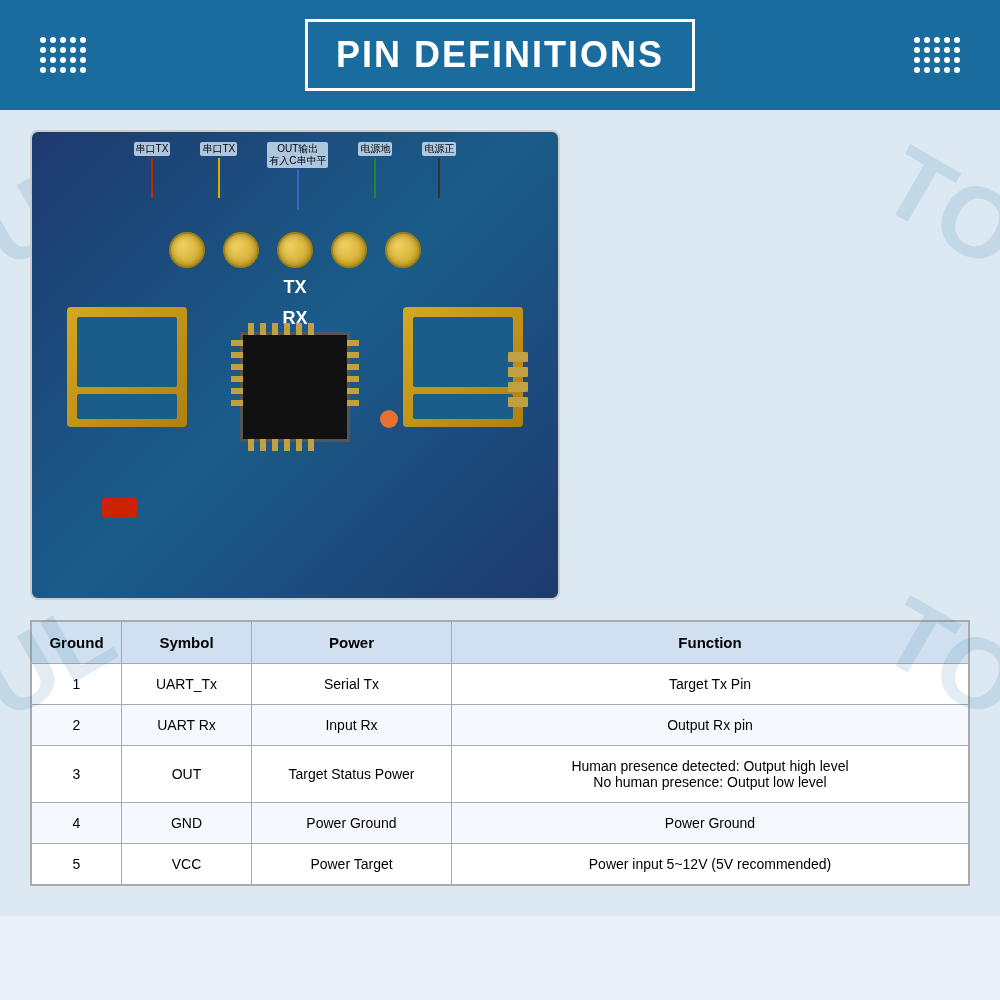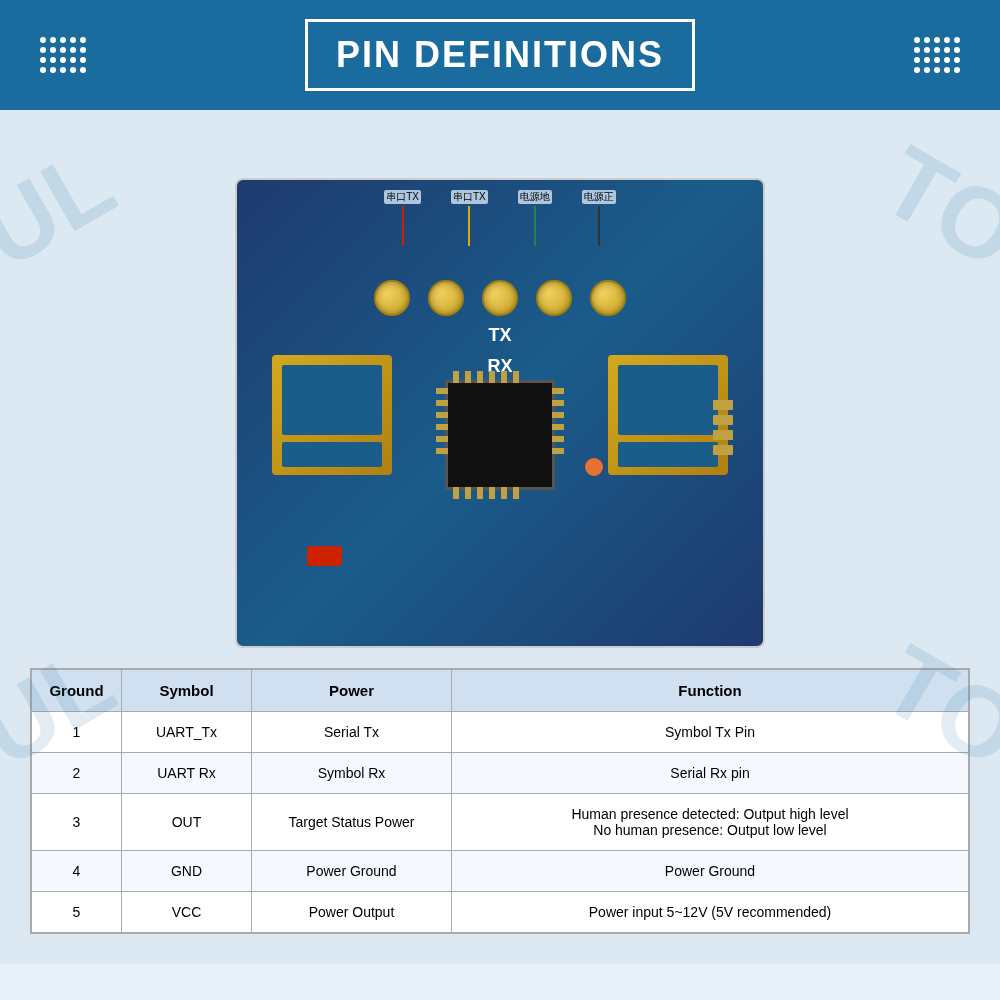--- a/index.html
+++ b/index.html
@@ -112,23 +112,22 @@
 
     .watermark-text.right-bottom {
       bottom: 200px;
       right: -20px;
       transform: rotate(30deg);
       font-size: 100px;
     }
 
     .image-container {
       display: flex;
-      justify-content: center;
+      justify-content: flex-start;
       margin-bottom: 20px;
-      margin-top: 48px;
     }
 
     .board-image {
       width: 530px;
       height: 470px;
       background: linear-gradient(135deg, #1e3a6e 0%, #1a5c8a 50%, #1e3a6e 100%);
       border: 2px solid #ccc;
       position: relative;
       overflow: hidden;
       border-radius: 8px;
@@ -467,20 +466,24 @@
     <div class="board-image">
 
       <div class="pin-labels">
         <div class="pin-label">
           <span class="cn-text">串口TX</span>
           <div class="arrow arrow-red"></div>
         </div>
         <div class="pin-label">
           <span class="cn-text">串口TX</span>
           <div class="arrow arrow-yellow"></div>
+        </div>
+        <div class="pin-label">
+          <span class="cn-text">OUT输出<br>有入C串中平</span>
+          <div class="arrow arrow-blue"></div>
         </div>
         <div class="pin-label">
           <span class="cn-text">电源地</span>
           <div class="arrow arrow-green"></div>
         </div>
         <div class="pin-label">
           <span class="cn-text">电源正</span>
           <div class="arrow arrow-dark"></div>
         </div>
       </div>
@@ -568,42 +571,42 @@
           <th class="col-symbol">Symbol</th>
           <th class="col-name">Power</th>
           <th class="col-function">Function</th>
         </tr>
       </thead>
       <tbody id="table-body">
       <tr>
             <td>1</td>
             <td>UART_Tx</td>
             <td>Serial Tx</td>
-            <td>Symbol Tx Pin</td>
+            <td>Target Tx Pin</td>
           </tr>
           <tr>
             <td>2</td>
             <td>UART Rx</td>
-            <td>Symbol Rx</td>
-            <td>Serial Rx pin</td>
+            <td>Input Rx</td>
+            <td>Output Rx pin</td>
           </tr>
           <tr>
             <td>3</td>
             <td>OUT</td>
             <td>Target Status Power</td>
             <td>Human presence detected: Output high level<br>No human presence: Output low level</td>
           </tr>
           <tr>
             <td>4</td>
             <td>GND</td>
             <td>Power Ground</td>
             <td>Power Ground</td>
           </tr>
           <tr>
             <td>5</td>
             <td>VCC</td>
-            <td>Power Output</td>
+            <td>Power Target</td>
             <td>Power input 5~12V (5V recommended)</td>
           </tr>
         </tbody>
     </table>
   </div>
 </div>
 
 </body></html>

